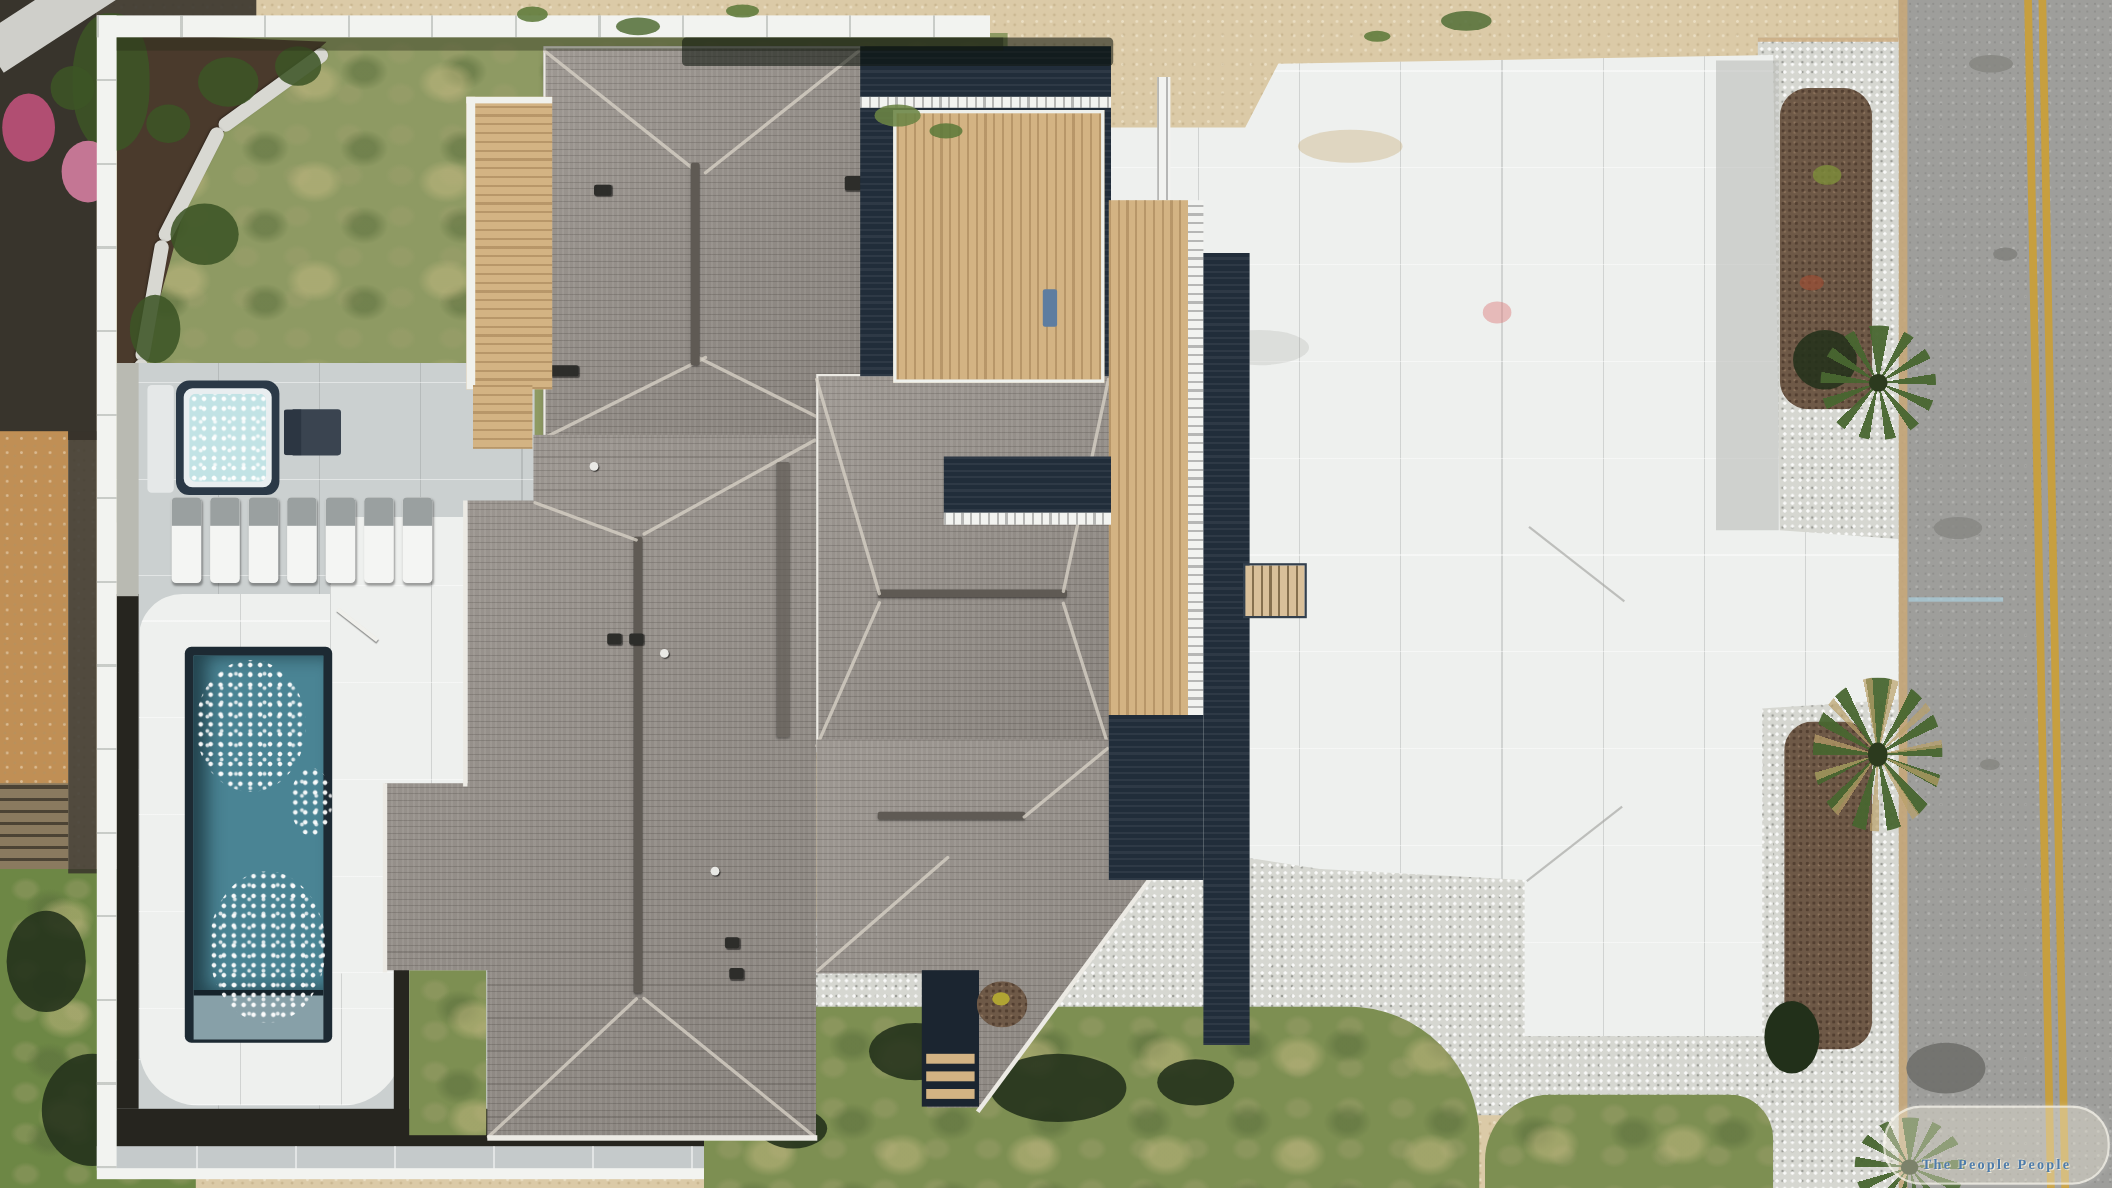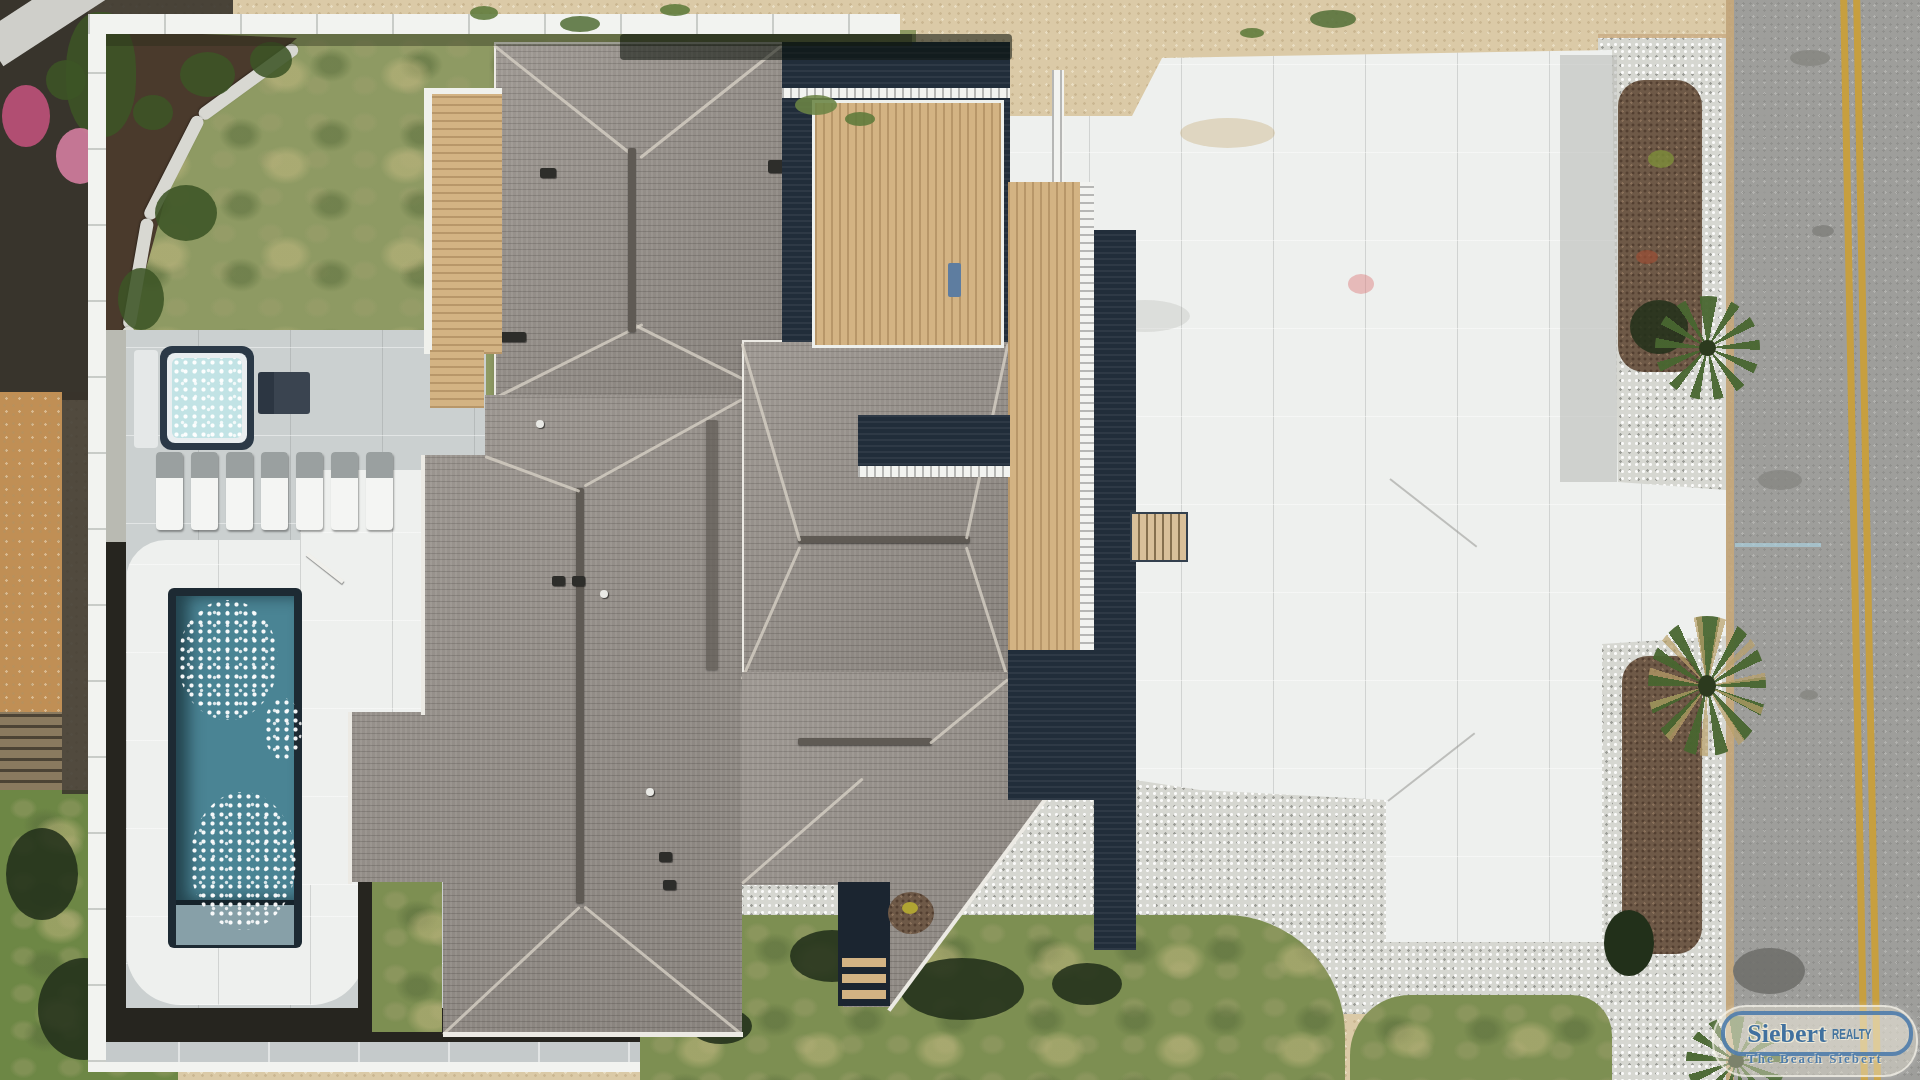--- a/index.html
+++ b/index.html
@@ -284,20 +284,16 @@
 
   <div class="plant" style="left:470px;top:6px;width:28px;height:14px;background:#5d7a3a;"></div>
   <div class="plant" style="left:560px;top:16px;width:40px;height:16px;background:#55713a;"></div>
   <div class="plant" style="left:660px;top:4px;width:30px;height:12px;background:#5d7a3a;"></div>
   <div class="plant" style="left:795px;top:95px;width:42px;height:20px;background:#6b8444;"></div>
   <div class="plant" style="left:845px;top:112px;width:30px;height:14px;background:#5d7a3a;"></div>
   <div class="plant" style="left:1310px;top:10px;width:46px;height:18px;background:#55713a;"></div>
   <div class="plant" style="left:1240px;top:28px;width:24px;height:10px;background:#5d7a3a;"></div>
 
   <div id="wm">
-    <div class="pill">
-      <span class="brand">Siebert</span>
-      <span class="suffix">REALTY</span>
-    </div>
-    <div class="tag">The Beach Siebert</div>
+    <div class="tag">The People People</div>
   </div>
 
 </div>
 
 </body></html>

